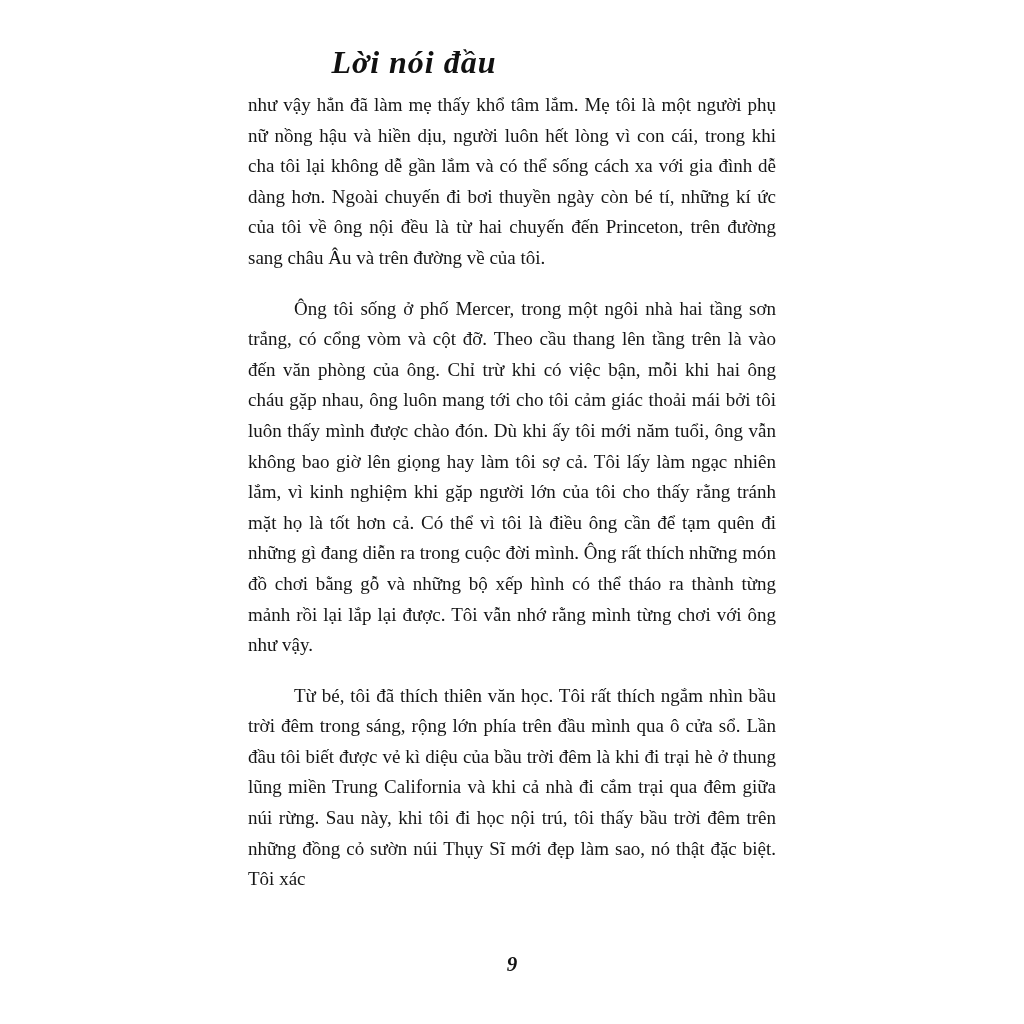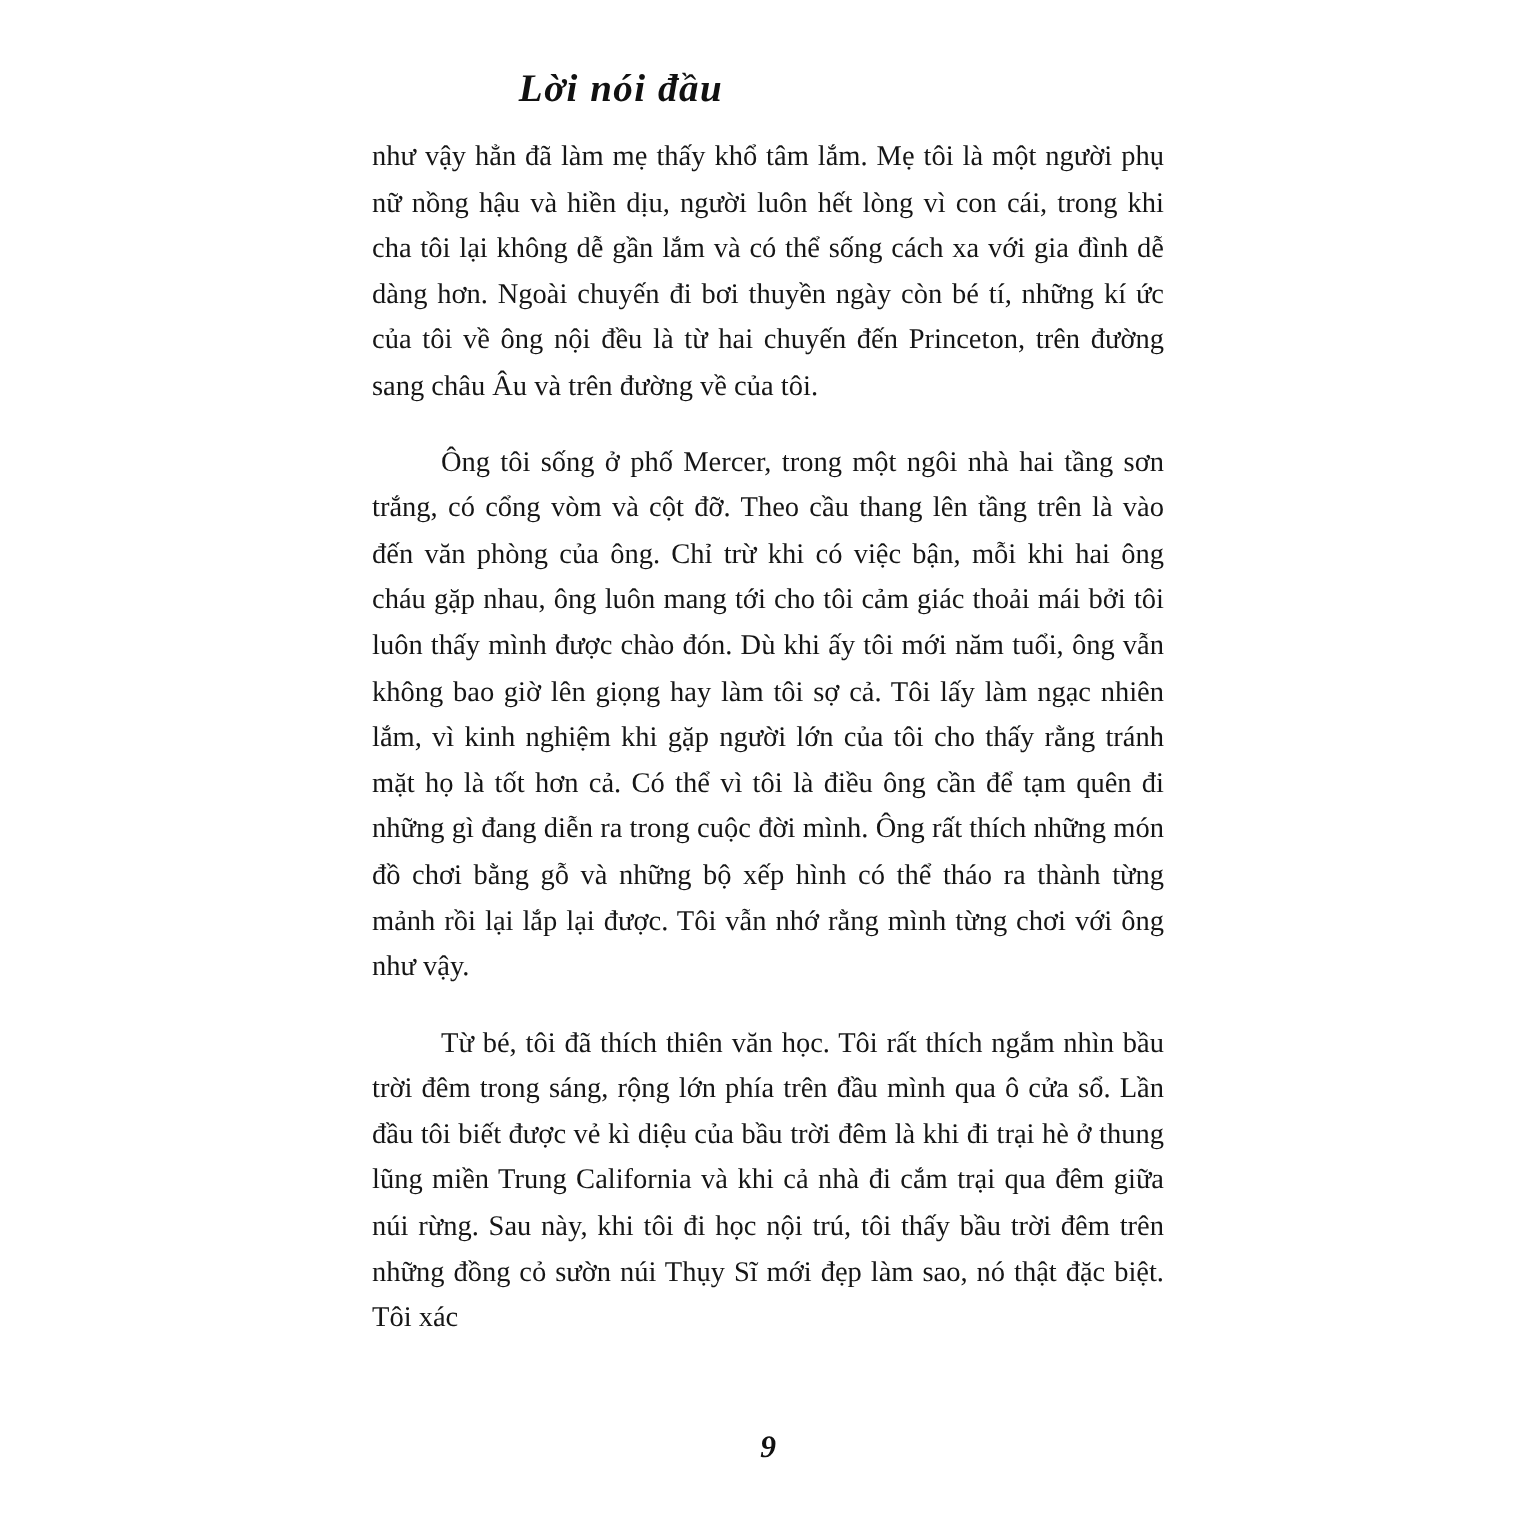--- a/index.html
+++ b/index.html
@@ -24,21 +24,21 @@
     background: #ffffff;
   }
   .running-head {
     position: absolute;
     top: 44px;
     left: 0;
     width: 828px;
     text-align: center;
     font-style: italic;
     font-weight: bold;
-    font-size: 26px;
+    font-size: 32px;
     letter-spacing: 1px;
     color: #111111;
   }
   .text-block {
     position: absolute;
     top: 90px;
     left: 248px;
     width: 528px;
     font-size: 19px;
     line-height: 30.6px;

